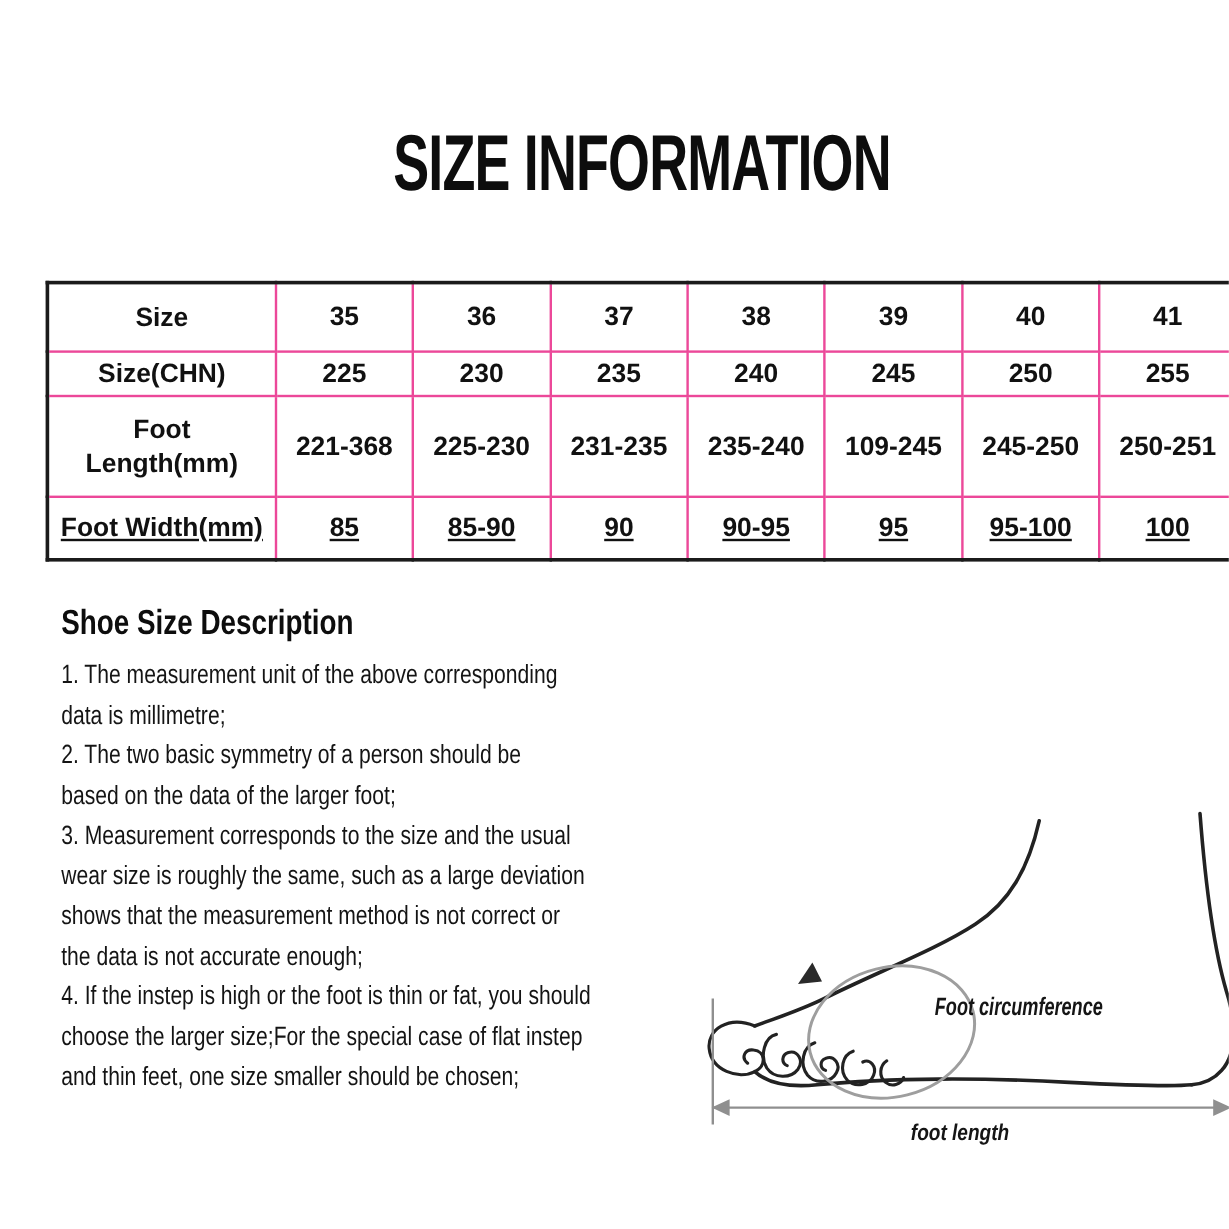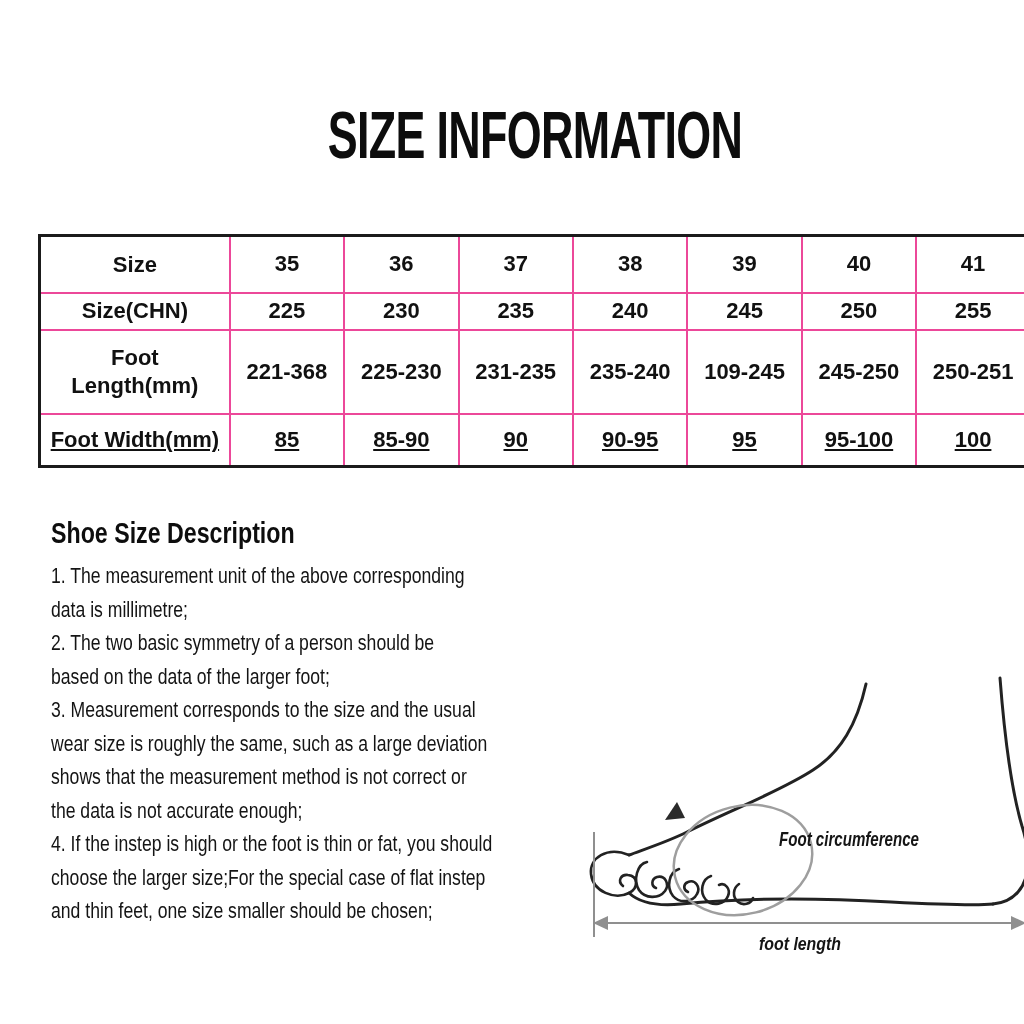--- a/index.html
+++ b/index.html
@@ -28,21 +28,21 @@
     font-weight:bold; font-size:22px; color:#111111; padding:0;
   }
   .size-table col.label-col { width:19.2%; }
   .size-table tr.r1 { height:57px; }
   .size-table tr.r2 { height:37px; }
   .size-table tr.r3 { height:84px;padding-left:16px; }
   .size-table tr.r4 { height:53px;text-decoration:underline; }
   .size-table th { white-space:pre-line; line-height:1.25; }
 
   
-  .desc { position:absolute; left:28px; top:517px; width:545px; }
+  .desc { position:absolute; left:28px; top:503px; width:545px; }
   .desc-heading {
     font-size:29px; font-weight:bold; line-height:32px;
     margin:0 0 10px 0; white-space:nowrap;
     transform:scaleX(0.80); transform-origin:left center; color:#0d0d0d;
   }
   .desc-item {
     font-size:22px; line-height:33.5px; margin:0;
     white-space:pre; transform:scaleX(0.80); transform-origin:left top;
     color:#141414;
   }

